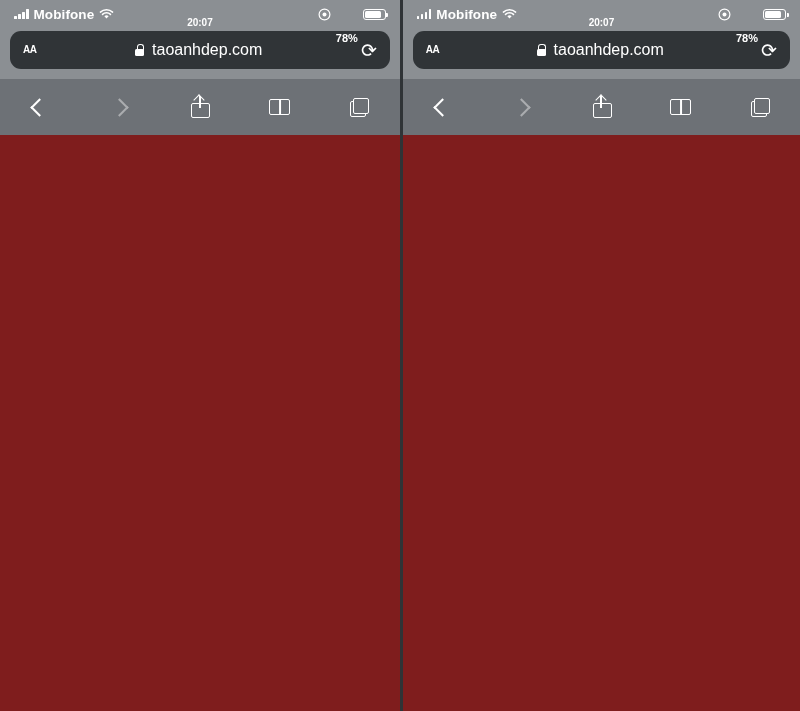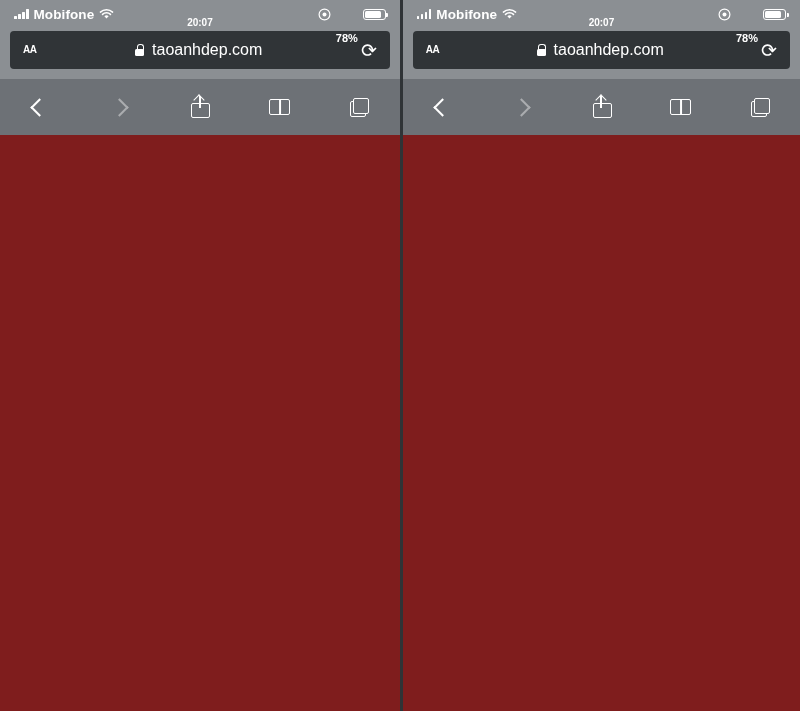--- a/index.html
+++ b/index.html
@@ -29,21 +29,21 @@
   .sig i:nth-child(3){height:7.5px;} .sig i:nth-child(4){height:10px;}
   .carrier { font-size:13.5px; font-weight:600; letter-spacing:.1px; }
   .batt { width:23px; height:11px; border:1.5px solid #fff; border-radius:3px; position:relative; display:flex; align-items:center; }
   .batt::after{content:"";position:absolute;right:-3.5px;top:3px;width:2px;height:4px;background:#fff;border-radius:0 1px 1px 0;}
   .batt span{display:block;height:7px;background:#fff;border-radius:1.5px;margin-left:1px;}
   .pct { font-size:11px; font-weight:600;margin-top:48px; }
 
   
   .urlbar-wrap { background:#8b8f93; padding: 3px 10px 10px; }
   .urlbar {
-    background:#303437; border-radius:4px; height:38px;
+    background:#303437; border-radius:11px; height:38px;
     display:flex; align-items:center; padding: 0 13px; color:#fff;
   }
   .aa { font-size:10px; font-weight:700; letter-spacing:-.5px; line-height:1; }
   .url-center { flex:1; display:flex; align-items:center; justify-content:center; gap:8px; font-size:16px; }
   .lock { width:9px; height:12px; position:relative; display:inline-block; }
   .lock::before{content:"";position:absolute;bottom:0;width:9px;height:7px;background:#fff;border-radius:1.5px;}
   .lock::after{content:"";position:absolute;top:0;left:1.6px;width:5.8px;height:7px;border:1.6px solid #fff;border-bottom:none;border-radius:3px 3px 0 0;}
   .reload { font-size:19px; line-height:1; }
 
   

